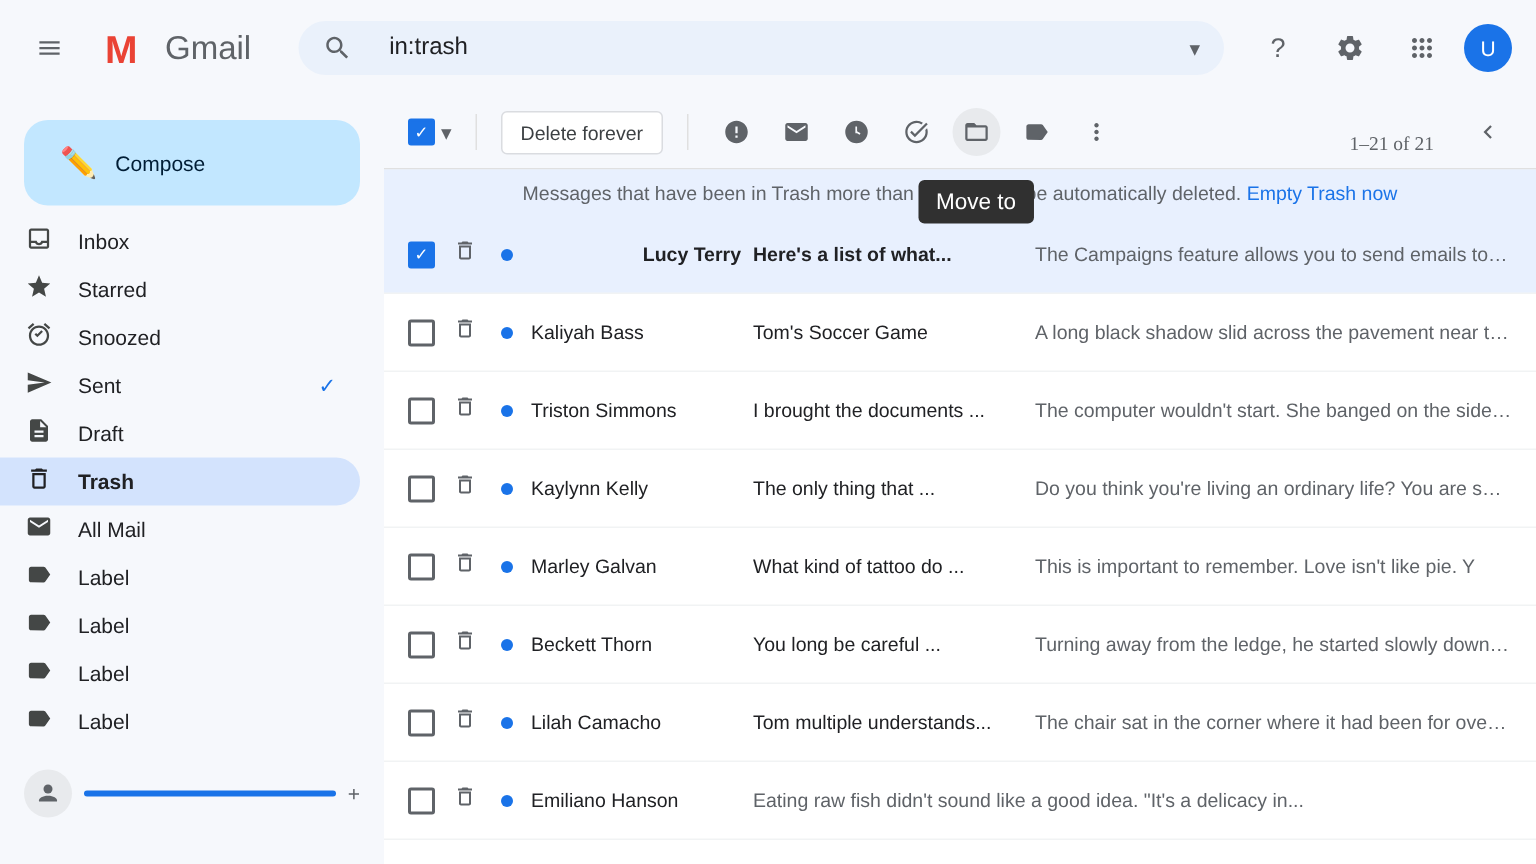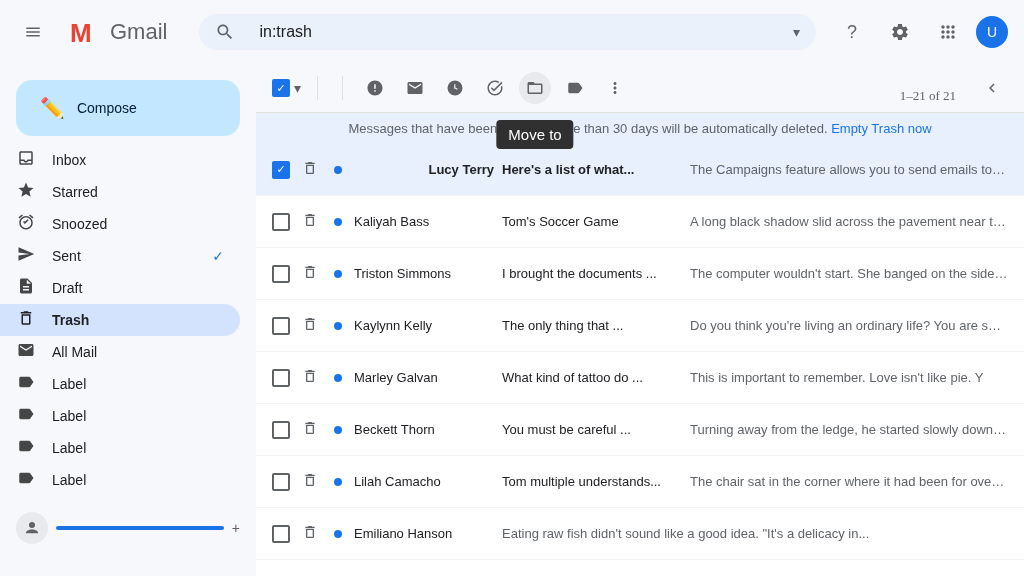--- a/index.html
+++ b/index.html
@@ -230,20 +230,23 @@
     <div class="content">
 
       <div class="toolbar">
         <div style="display:flex;align-items:center;gap:4px;">
           <div class="email-check checked" style="width:18px;height:18px;background:#1a73e8;border:2px solid #1a73e8;border-radius:2px;">
             <span style="color:white;font-size:11px;">✓</span>
           </div>
           <div style="cursor:pointer;color:#5f6368;font-size:14px;">▾</div>
         </div>
         <div class="toolbar-sep"></div>
+        <button class="toolbar-btn">
+          <span>Delete forever</span>
+        </button>
         <div class="toolbar-sep"></div>
         <div class="toolbar-icon-btn" title="Report spam">
           <svg width="18" height="18" viewBox="0 0 24 24" fill="#5f6368">
               <path d="M12 2C6.48 2 2 6.48 2 12s4.48 10 10 10 10-4.48 10-10S17.52 2 12 2zm1 15h-2v-2h2v2zm0-4h-2V7h2v6z"></path>
             </svg>
         </div>
         <div class="toolbar-icon-btn" title="Mark as unread">
           <svg width="18" height="18" viewBox="0 0 24 24" fill="#5f6368">
               <path d="M20 4H4c-1.1 0-1.99.9-1.99 2L2 18c0 1.1.9 2 2 2h16c1.1 0 2-.9 2-2V6c0-1.1-.9-2-2-2zm0 4l-8 5-8-5V6l8 5 8-5v2z"></path>
             </svg>
@@ -348,21 +351,21 @@
             <span class="email-subject">What kind of tattoo do ...</span>
             <span class="email-preview">This is important to remember. Love isn't like pie. Y</span>
           </div>
           <div class="email-row">
             <div class="email-check"></div>
             <span class="email-trash-icon"><svg width="16" height="16" viewBox="0 0 24 24" fill="#5f6368">
                 <path d="M16 9v10H8V9h8m-1.5-6h-5l-1 1H5v2h14V4h-3.5l-1-1zM18 7H6v12c0 1.1.9 2 2 2h8c1.1 0 2-.9 2-2V7z"></path>
               </svg></span>
             <span class="email-dot" style="background: rgb(26, 115, 232);"></span>
             <span class="email-sender">Beckett Thorn</span>
-            <span class="email-subject">You must be careful ...</span>
+            <span class="email-subject">You long be careful ...</span>
             <span class="email-preview">Turning away from the ledge, he started slowly down the</span>
           </div>
           <div class="email-row">
             <div class="email-check"></div>
             <span class="email-trash-icon"><svg width="16" height="16" viewBox="0 0 24 24" fill="#5f6368">
                 <path d="M16 9v10H8V9h8m-1.5-6h-5l-1 1H5v2h14V4h-3.5l-1-1zM18 7H6v12c0 1.1.9 2 2 2h8c1.1 0 2-.9 2-2V7z"></path>
               </svg></span>
             <span class="email-dot" style="background: rgb(26, 115, 232);"></span>
             <span class="email-sender">Lilah Camacho</span>
             <span class="email-subject">Tom multiple understands...</span>

